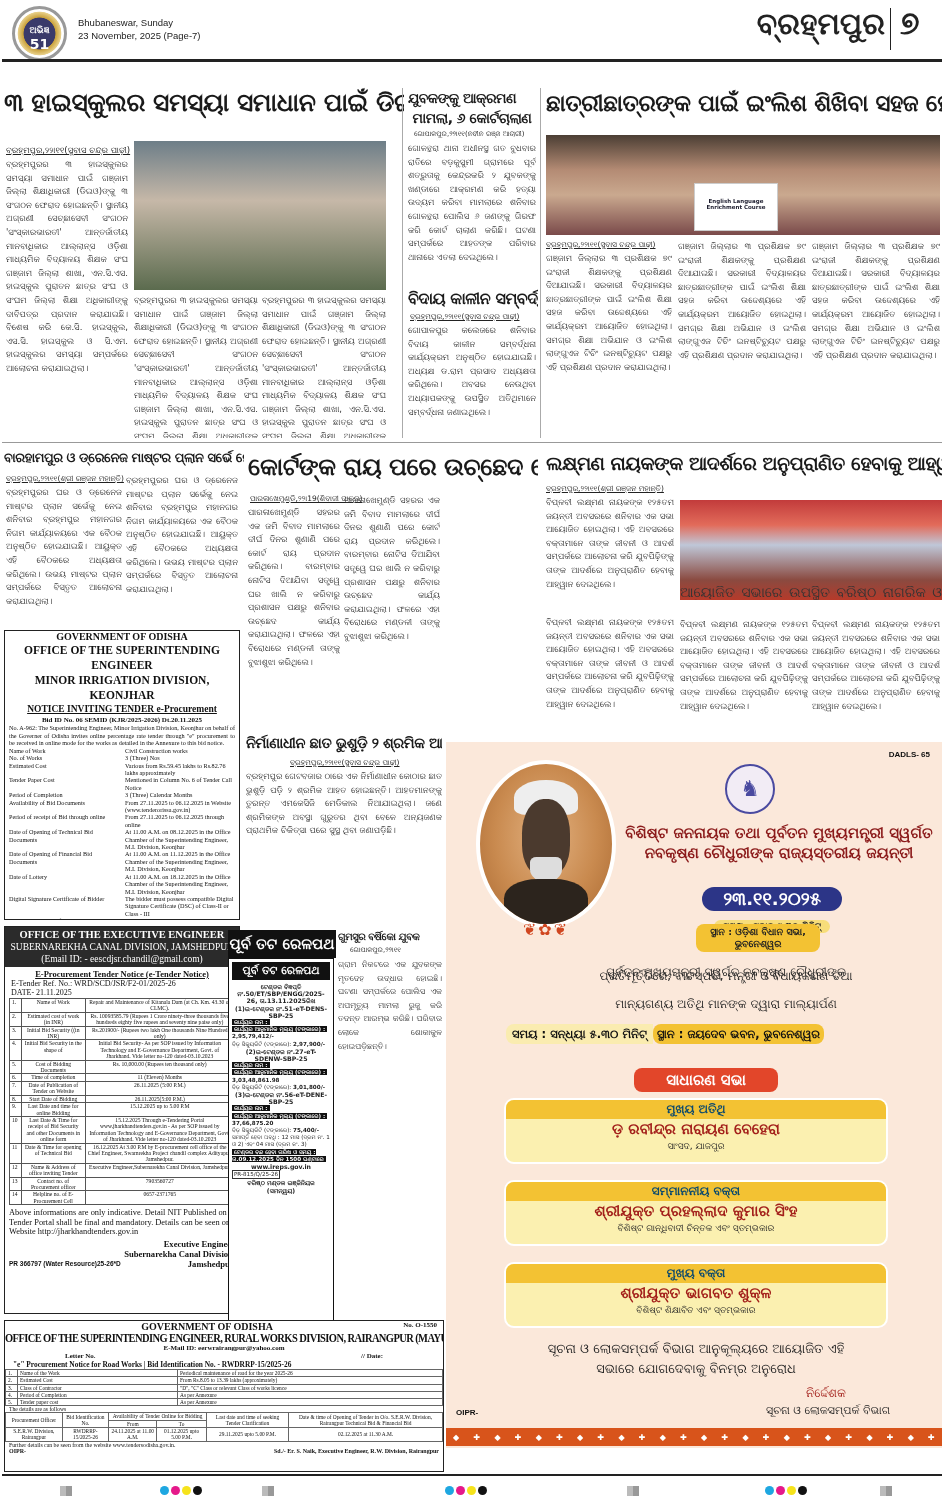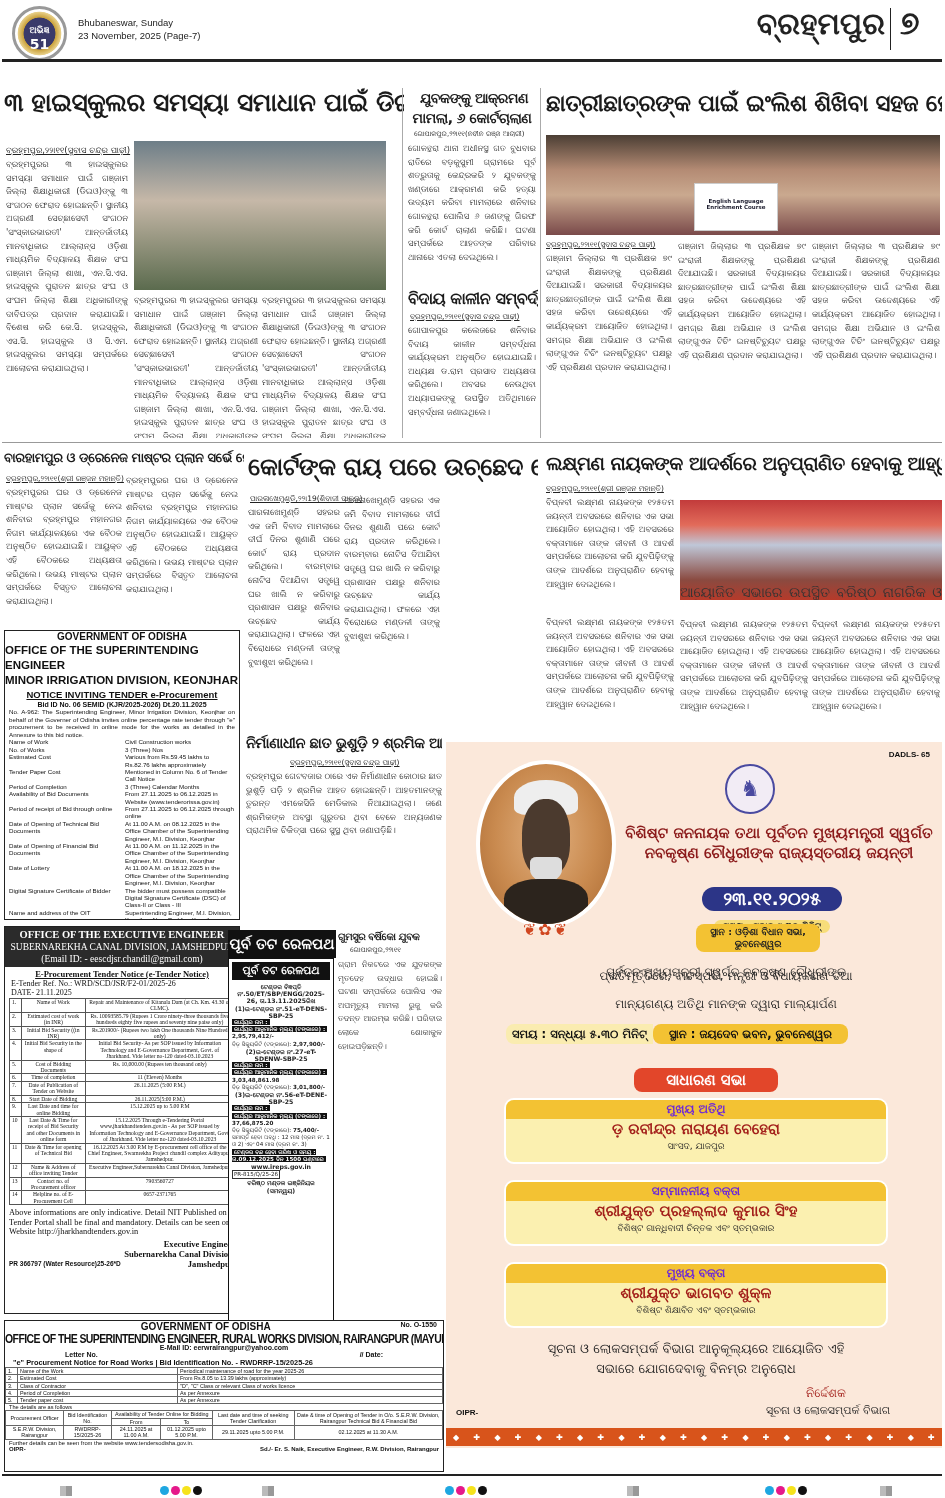--- a/index.html
+++ b/index.html
@@ -11,23 +11,23 @@
 .pagesep{left:890px;top:8px;width:1px;height:42px;background:#222}
 .pagenum{left:900px;top:4px;font-size:32px;font-weight:bold;color:#222}
 .rule{left:2px;width:940px;height:3px;background:#222}
 .hl{font-weight:bold;color:#1a1a1a;letter-spacing:-0.5px;white-space:nowrap;overflow:hidden}
 .body{font-size:8.5px;line-height:13.6px;color:#333;text-align:justify;overflow:hidden}
 .photo{background:linear-gradient(180deg,#6d7e88 0%,#c6b8a8 40%,#5b6b4e 100%);overflow:hidden}
 .photo2{background:linear-gradient(180deg,#4b3e34 0%,#b48b74 35%,#caa98f 60%,#7a4a4a 100%)}
 .photo3{background:linear-gradient(180deg,#c23b3b 0%,#e26b5a 25%,#bfc7d8 45%,#8a4a40 80%,#b63a2a 100%)}
 .dateline-news{font-size:8.5px;text-decoration:underline;color:#222}
 .vline{width:1px;background:#aaa}
-.tender{border:1.5px solid #222;font-family:Liberation Sans, sans-serif;color:#111;background:#fff;overflow:hidden}
+.tender{border:1.5px solid #222;font-family:Liberation Serif, serif;color:#111;background:#fff;overflow:hidden}
 .t1 h4{text-align:center;font-size:10px;line-height:12px}
-.t1 h2{text-align:left;font-size:13px;line-height:15px;font-weight:bold}
+.t1 h2{text-align:center;font-size:13px;line-height:15px;font-weight:bold}
 .t1 h3{text-align:center;font-size:11px;line-height:13px;text-decoration:underline}
 .t1 .bid{text-align:center;font-size:7px;font-weight:bold}
 .t1 p{font-size:6.2px;line-height:7.6px;text-align:justify;padding:0 4px}
 .kv{display:grid;grid-template-columns:110px 1fr;font-size:6.2px;line-height:7.4px;padding:0 4px;column-gap:6px}
 .kv div{overflow:hidden}
 .t2{font-family:"Liberation Serif",serif}
 .t2 .hdr{background:#2b2b2b;color:#fff;text-align:center;padding:2px 0}
 .t2 .hdr div{font-size:10.5px;line-height:12px}
 .t2 .sub{text-align:center;font-size:8.5px;font-weight:bold;text-decoration:underline;margin-top:2px}
 .t2 .ref{font-size:8px;padding-left:6px;line-height:9px}
@@ -59,24 +59,24 @@
 .beard{position:absolute;left:38%;top:58%;width:24%;height:16%;background:#ddd;border-radius:20% 20% 50% 50%}
 .shirt{position:absolute;left:18%;top:72%;width:64%;height:30%;background:#2c241d;border-radius:40% 40% 0 0}
 .emblem{width:50px;height:50px;border-radius:50%;border:2px solid #4a4aa0;background:#f2ecf5}
 .ad-title{color:#8b1a1a;font-weight:bold;text-align:center;font-size:15px;line-height:19px}
 .pill{background:#2c3587;color:#fff;border-radius:20px;font-weight:bold;text-align:center;font-size:18px;line-height:24px}
 .tag1{background:#f7dd7a;border-radius:8px;font-size:9px;font-weight:bold;text-align:center;color:#222;padding:1px 8px}
 .tag2{background:#f3c233;border-radius:8px;font-size:9.5px;font-weight:bold;text-align:center;color:#222;padding:2px 8px}
 .ad-body{text-align:center;font-size:12px;line-height:16px;color:#222}
 .timebar{display:flex;border-radius:8px;overflow:hidden;font-size:11.5px;font-weight:bold}
 .timebar .a{background:#faecb0;padding:3px 6px}
-.timebar .b{background:#f3c233;padding:3px 16px;border-radius:8px}
+.timebar .b{background:#f3c233;padding:3px 4px;border-radius:8px}
 .sabha{background:#e2462a;color:#fff;border-radius:8px;font-size:15px;font-weight:bold;text-align:center;line-height:24px}
 .gbox{border-radius:10px;background:#fbf0b0;border:2px solid #fff;overflow:hidden;text-align:center}
-.gbox .h{background:#f3c233;font-size:12px;font-weight:bold;line-height:19px;color:#6d28d9}
+.gbox .h{background:#f3c233;font-size:12px;font-weight:bold;line-height:19px;color:#0c4a6e}
 .gbox .n{color:#a3201b;font-weight:bold;font-size:15px;line-height:21px}
 .gbox .s{font-size:9px;color:#222;line-height:12px}
 .border-strip{background:#d8541b;display:flex;align-items:center;justify-content:space-around;color:#fff;font-size:8px}
 .reg{display:flex;gap:2px}
 .dot{width:9px;height:9px;border-radius:50%}
 .gray{width:12px;height:10px;background:linear-gradient(90deg,#bbb 50%,#999 50%)}
 </style>
 </head>
 <body>
 
@@ -97,21 +97,21 @@
 <div class="abs dateline-news" style="left:6px;top:145px">ବ୍ରହ୍ମପୁର,୨୨ା୧୧(ସୁବାସ ଚନ୍ଦ୍ର ପାଢ଼ୀ)</div>
 <div class="abs body" style="left:6px;top:158px;width:122px;height:280px">ବ୍ରହ୍ମପୁରର ୩ ହାଇସ୍କୁଲର ସମସ୍ୟା ସମାଧାନ ପାଇଁ ଗଞ୍ଜାମ ଜିଲ୍ଲା ଶିକ୍ଷାଧିକାରୀ (ଡିଇଓ)ଙ୍କୁ ୩ ସଂଗଠନ ଫେରାଦ ହୋଇଛନ୍ତି। ସ୍ଥାନୀୟ ଅଗ୍ରଣୀ ସେଚ୍ଛାସେବୀ ସଂଗଠନ 'ସଂସ୍କାରଭାରତୀ' ଆନ୍ତର୍ଜାତୀୟ ମାନବାଧିକାର ଆଲ୍ଲାନ୍ସ ଓଡ଼ିଶା ମାଧ୍ୟମିକ ବିଦ୍ୟାଳୟ ଶିକ୍ଷକ ସଂଘ ଗଞ୍ଜାମ ଜିଲ୍ଲା ଶାଖା, ଏନ.ସି.ଏସ. ହାଇସ୍କୁଲ ପୁରାତନ ଛାତ୍ର ସଂଘ ଓ ସଂଘମ ଜିଲ୍ଲା ଶିକ୍ଷା ଅଧିକାରୀଙ୍କୁ ଦାବିପତ୍ର ପ୍ରଦାନ କରାଯାଇଛି। ବିଶେଷ କରି କେ.ସି. ହାଇସ୍କୁଲ, ଏସ.ସି. ହାଇସ୍କୁଲ ଓ ସି.ଏମ. ହାଇସ୍କୁଲର ସମସ୍ୟା ସମ୍ପର୍କରେ ଆଲୋଚନା କରାଯାଇଥିଲା।</div>
 <div class="abs photo" style="left:134px;top:141px;width:252px;height:149px"></div>
 <div class="abs body" style="left:134px;top:294px;width:124px;height:144px">ବ୍ରହ୍ମପୁରର ୩ ହାଇସ୍କୁଲର ସମସ୍ୟା ସମାଧାନ ପାଇଁ ଗଞ୍ଜାମ ଜିଲ୍ଲା ଶିକ୍ଷାଧିକାରୀ (ଡିଇଓ)ଙ୍କୁ ୩ ସଂଗଠନ ଫେରାଦ ହୋଇଛନ୍ତି। ସ୍ଥାନୀୟ ଅଗ୍ରଣୀ ସେଚ୍ଛାସେବୀ ସଂଗଠନ 'ସଂସ୍କାରଭାରତୀ' ଆନ୍ତର୍ଜାତୀୟ ମାନବାଧିକାର ଆଲ୍ଲାନ୍ସ ଓଡ଼ିଶା ମାଧ୍ୟମିକ ବିଦ୍ୟାଳୟ ଶିକ୍ଷକ ସଂଘ ଗଞ୍ଜାମ ଜିଲ୍ଲା ଶାଖା, ଏନ.ସି.ଏସ. ହାଇସ୍କୁଲ ପୁରାତନ ଛାତ୍ର ସଂଘ ଓ ସଂଘମ ଜିଲ୍ଲା ଶିକ୍ଷା ଅଧିକାରୀଙ୍କୁ ଦାବିପତ୍ର ପ୍ରଦାନ କରାଯାଇଛି। ବିଶେଷ କରି କେ.ସି. ହାଇସ୍କୁଲ, ଏସ.ସି. ହାଇସ୍କୁଲ ଓ ସି.ଏମ. ହାଇସ୍କୁଲର ସମସ୍ୟା ସମ୍ପର୍କରେ ଆଲୋଚନା କରାଯାଇଥିଲା।</div>
 <div class="abs body" style="left:262px;top:294px;width:124px;height:144px">ବ୍ରହ୍ମପୁରର ୩ ହାଇସ୍କୁଲର ସମସ୍ୟା ସମାଧାନ ପାଇଁ ଗଞ୍ଜାମ ଜିଲ୍ଲା ଶିକ୍ଷାଧିକାରୀ (ଡିଇଓ)ଙ୍କୁ ୩ ସଂଗଠନ ଫେରାଦ ହୋଇଛନ୍ତି। ସ୍ଥାନୀୟ ଅଗ୍ରଣୀ ସେଚ୍ଛାସେବୀ ସଂଗଠନ 'ସଂସ୍କାରଭାରତୀ' ଆନ୍ତର୍ଜାତୀୟ ମାନବାଧିକାର ଆଲ୍ଲାନ୍ସ ଓଡ଼ିଶା ମାଧ୍ୟମିକ ବିଦ୍ୟାଳୟ ଶିକ୍ଷକ ସଂଘ ଗଞ୍ଜାମ ଜିଲ୍ଲା ଶାଖା, ଏନ.ସି.ଏସ. ହାଇସ୍କୁଲ ପୁରାତନ ଛାତ୍ର ସଂଘ ଓ ସଂଘମ ଜିଲ୍ଲା ଶିକ୍ଷା ଅଧିକାରୀଙ୍କୁ ଦାବିପତ୍ର ପ୍ରଦାନ କରାଯାଇଛି। ବିଶେଷ କରି କେ.ସି. ହାଇସ୍କୁଲ, ଏସ.ସି. ହାଇସ୍କୁଲ ଓ ସି.ଏମ. ହାଇସ୍କୁଲର ସମସ୍ୟା ସମ୍ପର୍କରେ ଆଲୋଚନା କରାଯାଇଥିଲା।</div>
 
 <div class="abs hl" style="left:408px;top:288px;width:130px;font-size:16px;line-height:22px">ବିଦାୟ କାଳୀନ ସମ୍ବର୍ଦ୍ଧନା</div>
 <div class="abs dateline-news" style="left:410px;top:312px;font-size:7.5px">ବ୍ରହ୍ମପୁର,୨୨ା୧୧(ସୁବାସ ଚନ୍ଦ୍ର ପାଢ଼ୀ)</div>
 <div class="abs body" style="left:408px;top:324px;width:128px;height:114px">ଗୋପାଳପୁର କଲେଜରେ ଶନିବାର ବିଦାୟ କାଳୀନ ସମ୍ବର୍ଦ୍ଧନା କାର୍ଯ୍ୟକ୍ରମ ଅନୁଷ୍ଠିତ ହୋଇଯାଇଛି। ଅଧ୍ୟକ୍ଷ ଡ.ରାମ ପ୍ରସାଦ ଅଧ୍ୟକ୍ଷତା କରିଥିଲେ। ଅବସର ନେଉଥିବା ଅଧ୍ୟାପକଙ୍କୁ ଉପସ୍ଥିତ ଅତିଥିମାନେ ସମ୍ବର୍ଦ୍ଧନା ଜଣାଇଥିଲେ।</div>
 
-<div class="abs hl" style="left:408px;top:88px;width:132px;text-align:center;font-size:14px;line-height:20px">ଯୁବକଙ୍କୁ ଆକ୍ରମଣ</div>
+<div class="abs hl" style="left:408px;top:88px;width:132px;text-align:left;font-size:14px;line-height:20px">ଯୁବକଙ୍କୁ ଆକ୍ରମଣ</div>
 <div class="abs hl" style="left:404px;top:108px;width:136px;text-align:center;font-size:14px;line-height:20px">ମାମଲା, ୬ କୋର୍ଟଚାଲାଣ</div>
 <div class="abs dateline-news" style="left:414px;top:130px;font-size:7px;text-decoration:none">ଗୋପାଳପୁର,୨୨ା୧୧(ନବୀନ ରଞ୍ଜ ଆଚାରୀ)</div>
 <div class="abs body" style="left:408px;top:142px;width:128px;height:142px">ଗୋଳନ୍ଥରା ଥାନା ଅଧୀନସ୍ଥ ଗତ ବୁଧବାର ରାତିରେ ବଡ଼କୁସୁମୀ ଗ୍ରାମରେ ପୂର୍ବ ଶତ୍ରୁତାକୁ କେନ୍ଦ୍ରକରି ୨ ଯୁବକଙ୍କୁ ଖଣ୍ଡାରେ ଆକ୍ରମଣ କରି ହତ୍ୟା ଉଦ୍ୟମ କରିବା ମାମଲାରେ ଶନିବାର ଗୋଳନ୍ଥରା ପୋଲିସ ୬ ଜଣଙ୍କୁ ଗିରଫ କରି କୋର୍ଟ ଚାଲାଣ କରିଛି। ଘଟଣା ସମ୍ପର୍କରେ ଆହତଙ୍କ ପରିବାର ଥାନାରେ ଏତଲା ଦେଇଥିଲେ।</div>
 
 <div class="abs vline" style="left:402px;top:88px;height:350px"></div>
 <div class="abs vline" style="left:540px;top:88px;height:350px"></div>
 
 <div class="abs hl" style="left:546px;top:86px;width:396px;font-size:23px;line-height:34px">ଛାତ୍ରୀଛାତ୍ରଙ୍କ ପାଇଁ ଇଂଲିଶ ଶିଖିବା ସହଜ ହେବ</div>
 <div class="abs photo photo2" style="left:546px;top:135px;width:394px;height:100px">
   <div style="position:absolute;left:148px;top:48px;width:84px;height:48px;background:#fff;border:1px solid #ccc;font-size:5.5px;color:#223;text-align:center;padding-top:14px;font-weight:bold">English Language Enrichment Course</div>

